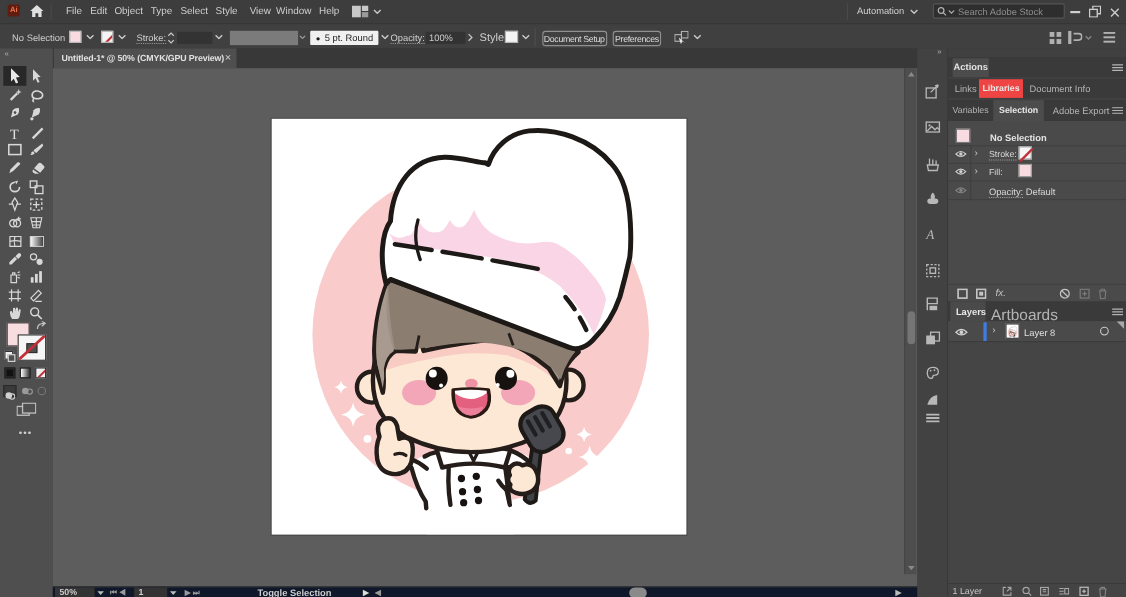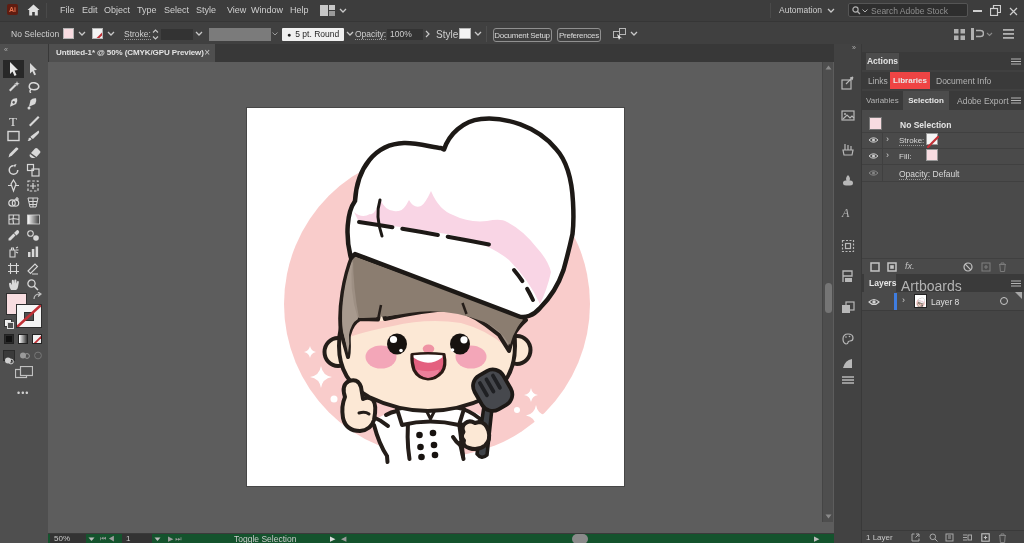--- a/index.html
+++ b/index.html
@@ -400,21 +400,21 @@
       <svg class="abs" style="left:2px;top:3px;" width="7" height="5" viewBox="0 0 7 5">
           <path d="M0.5 4.5 L3.5 0.5 L6.5 4.5" fill="#8a8a8a"></path>
         </svg>
       <div class="abs" style="left:2px;top:221px;width:7px;height:30px;background:#757575;border-radius:4px;"></div>
       <svg class="abs" style="left:2px;top:452px;" width="7" height="5" viewBox="0 0 7 5">
           <path d="M0.5 0.5 L3.5 4.5 L6.5 0.5" fill="#8a8a8a"></path>
         </svg>
     </div>
   </div>
 
-  <div class="abs" style="left:48px;top:533px;width:786px;height:10px;background:#14532d;border-top:1px solid #3a3a3a;">
+  <div class="abs" style="left:48px;top:533px;width:786px;height:10px;background:#0f172a;border-top:1px solid #3a3a3a;font-weight:bold;">
     <div class="abs" style="left:2px;top:0px;width:36px;height:10px;background:#333;color:#ccc;font-size:8px;line-height:10px;padding-left:4px;">50%</div>
     <svg class="abs" style="left:40px;top:3px;" width="7" height="5" viewBox="0 0 7 5">
         <path d="M0.5 0.5 L3.5 4 L6.5 0.5" fill="#bbb"></path>
       </svg>
     <div class="abs" style="left:52px;top:1px;color:#9a9a9a;font-size:7px;">⏮ ◀</div>
     <div class="abs" style="left:74px;top:0px;width:30px;height:10px;background:#333;color:#ccc;font-size:8px;line-height:10px;padding-left:4px;">1</div>
     <svg class="abs" style="left:106px;top:3px;" width="7" height="5" viewBox="0 0 7 5">
         <path d="M0.5 0.5 L3.5 4 L6.5 0.5" fill="#bbb"></path>
       </svg>
     <div class="abs" style="left:120px;top:1px;color:#9a9a9a;font-size:7px;">▶ ⏭</div>

